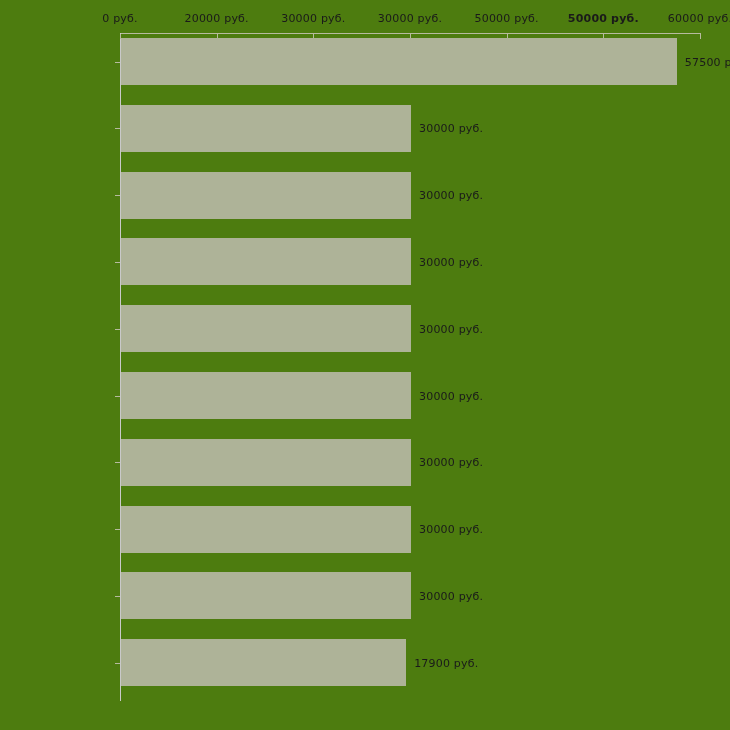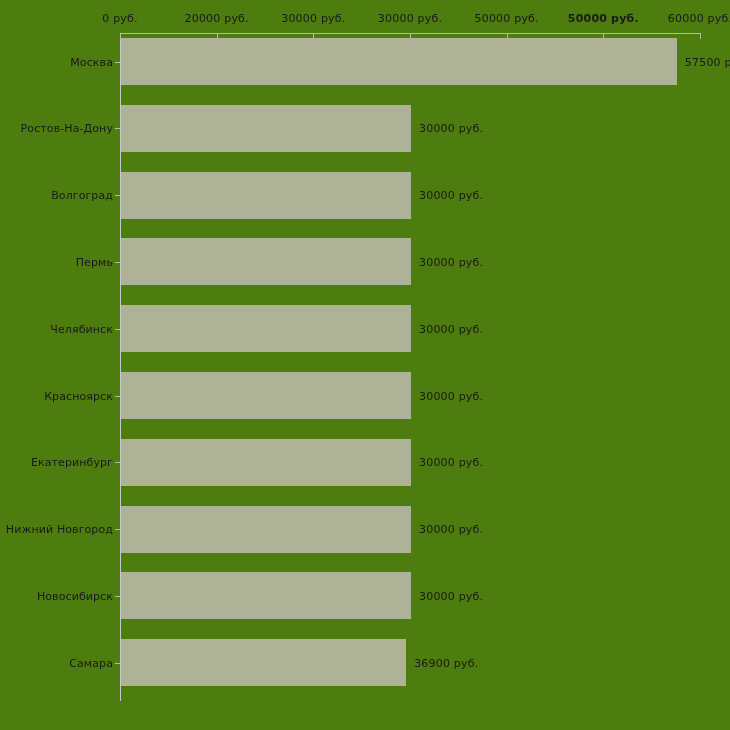--- a/index.html
+++ b/index.html
@@ -121,53 +121,41 @@
       <div class="x-tick-label" style="left: 313.333px;">30000 руб.</div>
       <div class="x-tick" style="left: 410px;"></div>
       <div class="x-tick-label" style="left: 410px;">30000 руб.</div>
       <div class="x-tick" style="left: 506.667px;"></div>
       <div class="x-tick-label" style="left: 506.667px;">50000 руб.</div>
       <div class="x-tick" style="left: 603.333px;"></div>
       <div class="x-tick-label" style="left: 603.333px; font-weight: bold;">50000 руб.</div>
       <div class="x-tick" style="left: 700px;"></div>
       <div class="x-tick-label" style="left: 700px;">60000 руб.</div>
     </div>
-  <div id="y-labels-layer" class="y-label-wrap">
-      <div class="y-cat-label" style="top: 61.5px;">Москва</div>
-      <div class="y-cat-label" style="top: 128.3px;">Ростов-На-Дону</div>
-      <div class="y-cat-label" style="top: 195.1px;">Волгоград</div>
-      <div class="y-cat-label" style="top: 261.9px;">Пермь</div>
-      <div class="y-cat-label" style="top: 328.7px;">Челябинск</div>
-      <div class="y-cat-label" style="top: 395.5px;">Красноярск</div>
-      <div class="y-cat-label" style="top: 462.3px;">Екатеринбург</div>
-      <div class="y-cat-label" style="top: 529.1px;">Нижний Новгород</div>
-      <div class="y-cat-label" style="top: 595.9px;">Новосибирск</div>
-      <div class="y-cat-label" style="top: 662.7px;">Самара</div>
-    </div>
   <div id="bars-layer">
       <div class="bar" title="Москва — 57500 руб." style="top: 38px; width: 555.833px; height: 47px; background: rgb(174, 179, 152);"></div>
       <div class="bar-value-label" style="left: 684.833px; top: 61.5px;">57500 руб.</div>
       <div class="bar" title="Ростов-На-Дону — 30000 руб." style="top: 104.8px; width: 290px; height: 47px; background: rgb(174, 179, 152);"></div>
       <div class="bar-value-label" style="left: 419px; top: 128.3px;">30000 руб.</div>
       <div class="bar" title="Волгоград — 30000 руб." style="top: 171.6px; width: 290px; height: 47px; background: rgb(174, 179, 152);"></div>
       <div class="bar-value-label" style="left: 419px; top: 195.1px;">30000 руб.</div>
       <div class="bar" title="Пермь — 30000 руб." style="top: 238.4px; width: 290px; height: 47px; background: rgb(174, 179, 152);"></div>
       <div class="bar-value-label" style="left: 419px; top: 261.9px;">30000 руб.</div>
       <div class="bar" title="Челябинск — 30000 руб." style="top: 305.2px; width: 290px; height: 47px; background: rgb(174, 179, 152);"></div>
       <div class="bar-value-label" style="left: 419px; top: 328.7px;">30000 руб.</div>
       <div class="bar" title="Красноярск — 30000 руб." style="top: 372px; width: 290px; height: 47px; background: rgb(174, 179, 152);"></div>
       <div class="bar-value-label" style="left: 419px; top: 395.5px;">30000 руб.</div>
       <div class="bar" title="Екатеринбург — 30000 руб." style="top: 438.8px; width: 290px; height: 47px; background: rgb(174, 179, 152);"></div>
       <div class="bar-value-label" style="left: 419px; top: 462.3px;">30000 руб.</div>
       <div class="bar" title="Нижний Новгород — 30000 руб." style="top: 505.6px; width: 290px; height: 47px; background: rgb(174, 179, 152);"></div>
       <div class="bar-value-label" style="left: 419px; top: 529.1px;">30000 руб.</div>
       <div class="bar" title="Новосибирск — 30000 руб." style="top: 572.4px; width: 290px; height: 47px; background: rgb(174, 179, 152);"></div>
       <div class="bar-value-label" style="left: 419px; top: 595.9px;">30000 руб.</div>
       <div class="bar" title="Самара — 29500 руб." style="top: 639.2px; width: 285.167px; height: 47px; background: rgb(174, 179, 152);"></div>
-      <div class="bar-value-label" style="left: 414.167px; top: 662.7px;">36900 руб.</div>
+      <div class="bar-value-label" style="left: 414.167px; top: 662.7px;">17900 руб.</div>
     </div>
 
 <div class="y-tick" style="top: 61.5px;"></div>
     <div class="y-tick" style="top: 128.3px;"></div>
     <div class="y-tick" style="top: 195.1px;"></div>
     <div class="y-tick" style="top: 261.9px;"></div>
     <div class="y-tick" style="top: 328.7px;"></div>
     <div class="y-tick" style="top: 395.5px;"></div>
     <div class="y-tick" style="top: 462.3px;"></div>
     <div class="y-tick" style="top: 529.1px;"></div>

